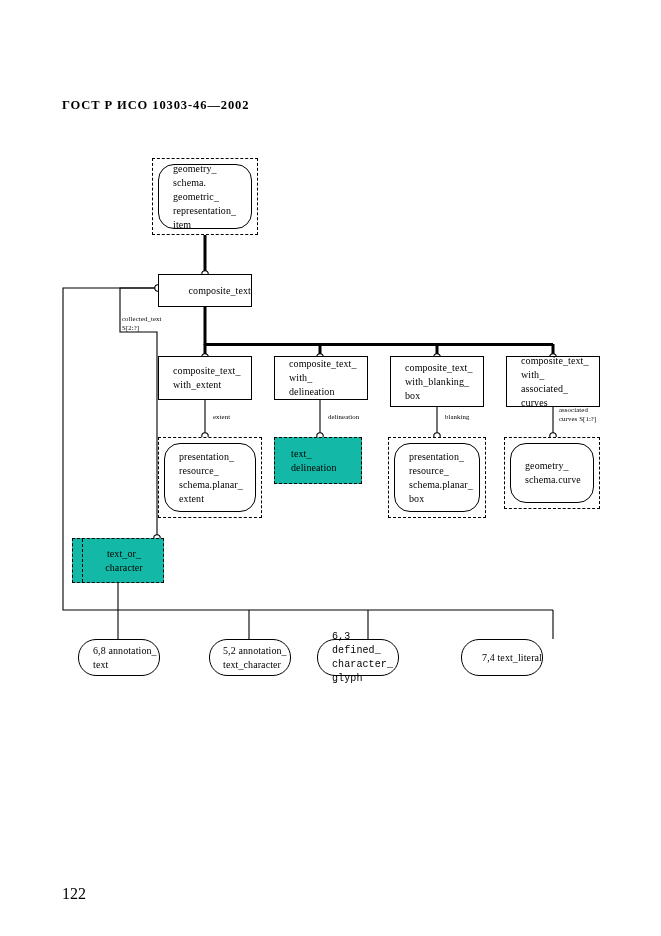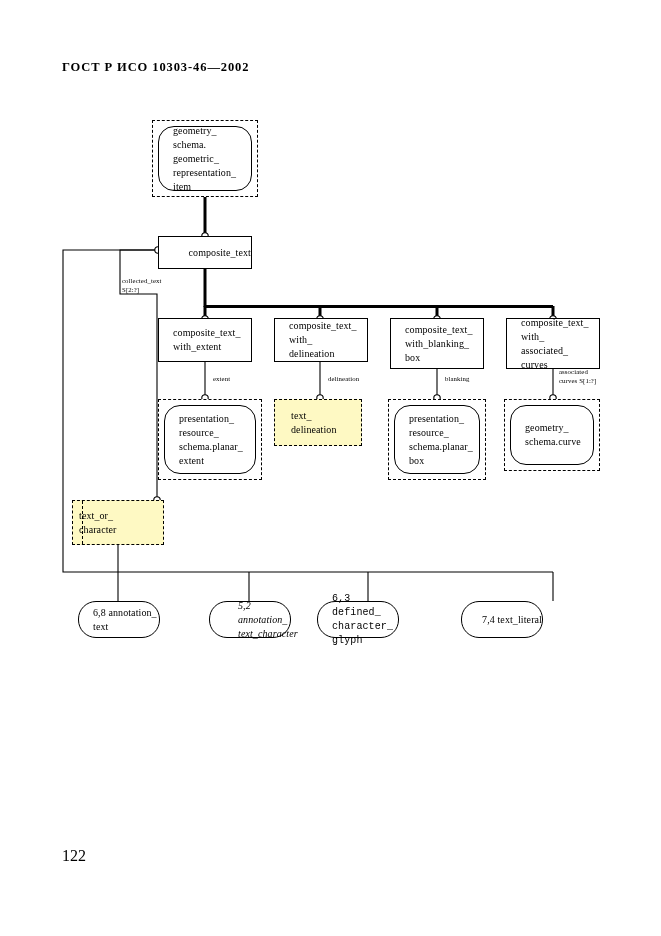--- a/index.html
+++ b/index.html
@@ -11,20 +11,21 @@
     width: 661px;
     height: 936px;
     position: relative;
     font-family: "Liberation Serif", serif;
     color: #000000;
     overflow: hidden;
   }
   .page {
     position: absolute;
     inset: 0;
+    margin-top: 38px;
   }
   #doc-header {
     position: absolute;
     left: 62px;
     top: 60px;
     font-family: "Liberation Serif", serif;
     font-size: 12.5px;
     font-weight: bold;
     letter-spacing: 0.9px;
     white-space: nowrap;
@@ -99,21 +100,21 @@
     top: 5px;
     right: 5px;
     bottom: 5px;
     border: 1.3px solid #000;
     border-radius: 16px;
     background: #ffffff;
   }
   
   .dashed-box {
     border: 1.3px dashed #000;
-    background: #fef9c3;
+    background: #14b8a6;
   }
   
   .select-divider {
     position: absolute;
     left: 9px;
     top: 0;
     bottom: 0;
     border-left: 1.3px dashed #000;
   }
   
@@ -242,30 +243,30 @@
     </div>
 
     <div class="node dashed-frame" style="left:504px; top:399px; width:96px; height:72px;">
       <div class="rounded-inner"></div>
       <span class="label" style="left:20px;">geometry_
 schema.curve</span>
     </div>
 
     <div class="node dashed-box" style="left:72px; top:500px; width:92px; height:45px;">
       <div class="select-divider"></div>
-      <span class="label" style="left:6px; right:0; ">text_or_
+      <span class="label" style="left:12px; right:0; text-align:center;">text_or_
 character</span>
     </div>
 
     <div class="node rounded-solid" style="left:78px; top:601px; width:82px; height:37px;">
       <span class="label" style="left:14px;">6,8 annotation_
 text</span>
     </div>
     <div class="node rounded-solid" style="left:209px; top:601px; width:82px; height:37px;">
-      <span class="label" style="left:28px;font-style:italic;">5,2 annotation_
+      <span class="label" style="left:13px;">5,2 annotation_
 text_character</span>
     </div>
     <div class="node rounded-solid" style="left:317px; top:601px; width:82px; height:37px;font-family:Liberation Mono, monospace;">
       <span class="label" style="left:14px;">6,3 defined_
 character_
 glyph</span>
     </div>
     <div class="node rounded-solid center" style="left:461px; top:601px; width:82px; height:37px;">
       <span class="label">7,4 text_literal</span>
     </div>

